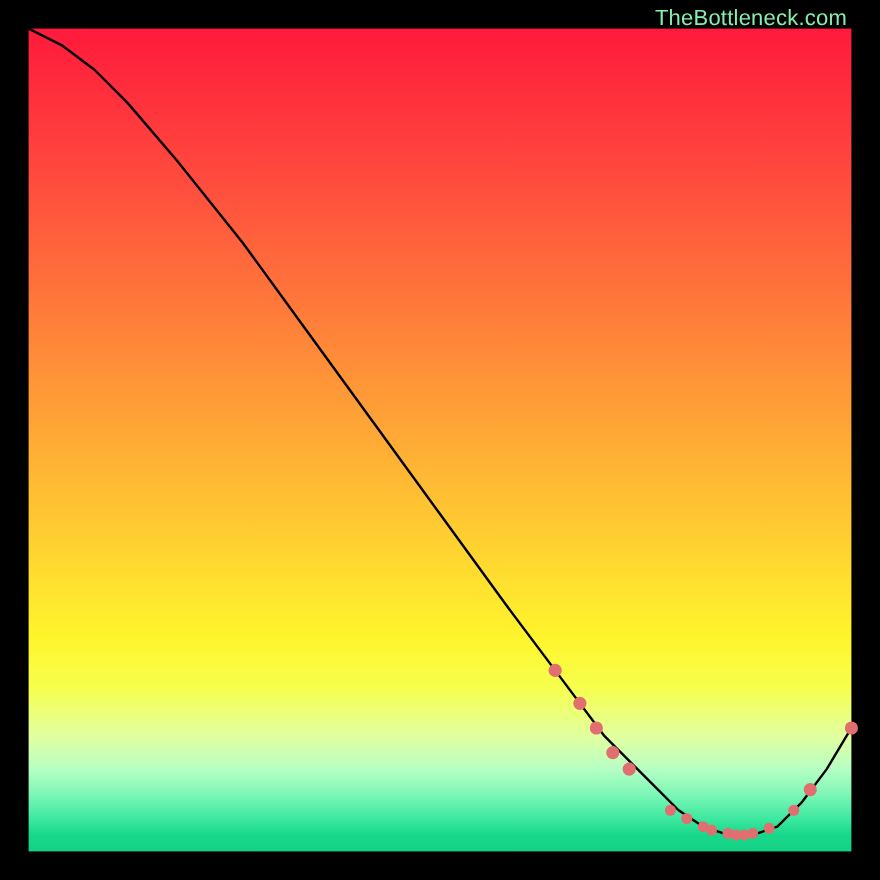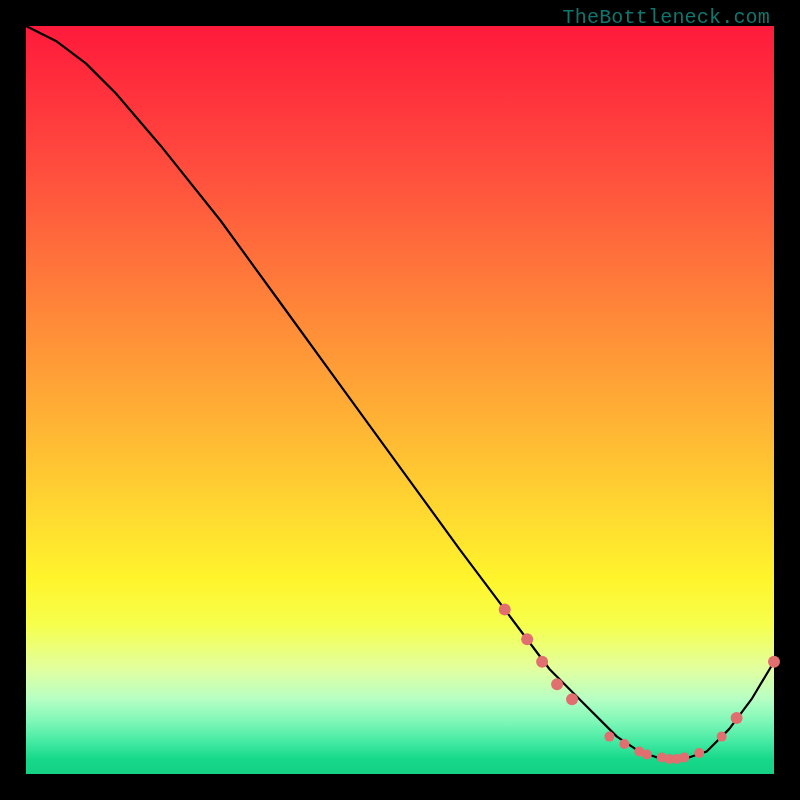--- a/index.html
+++ b/index.html
@@ -30,23 +30,23 @@
       #7ef7b7 93%,
       #3ee8a0 96%,
       #17d88a 98%,
       #14d184 100%
     );
   }
   .watermark {
     position: absolute;
     top: 6px;
     right: 30px;
-    font-family: Liberation Mono, monospace;
+    font-family: Liberation Sans, sans-serif;
     font-size: 20px;
-    color: #0f766e;
+    color: #86efac;
     letter-spacing: 0.2px;
     user-select: none;
   }
   svg.curve {
     position: absolute;
     left: 0; top: 0;
     width: 748px;
     height: 748px;
     overflow: visible;
   }

